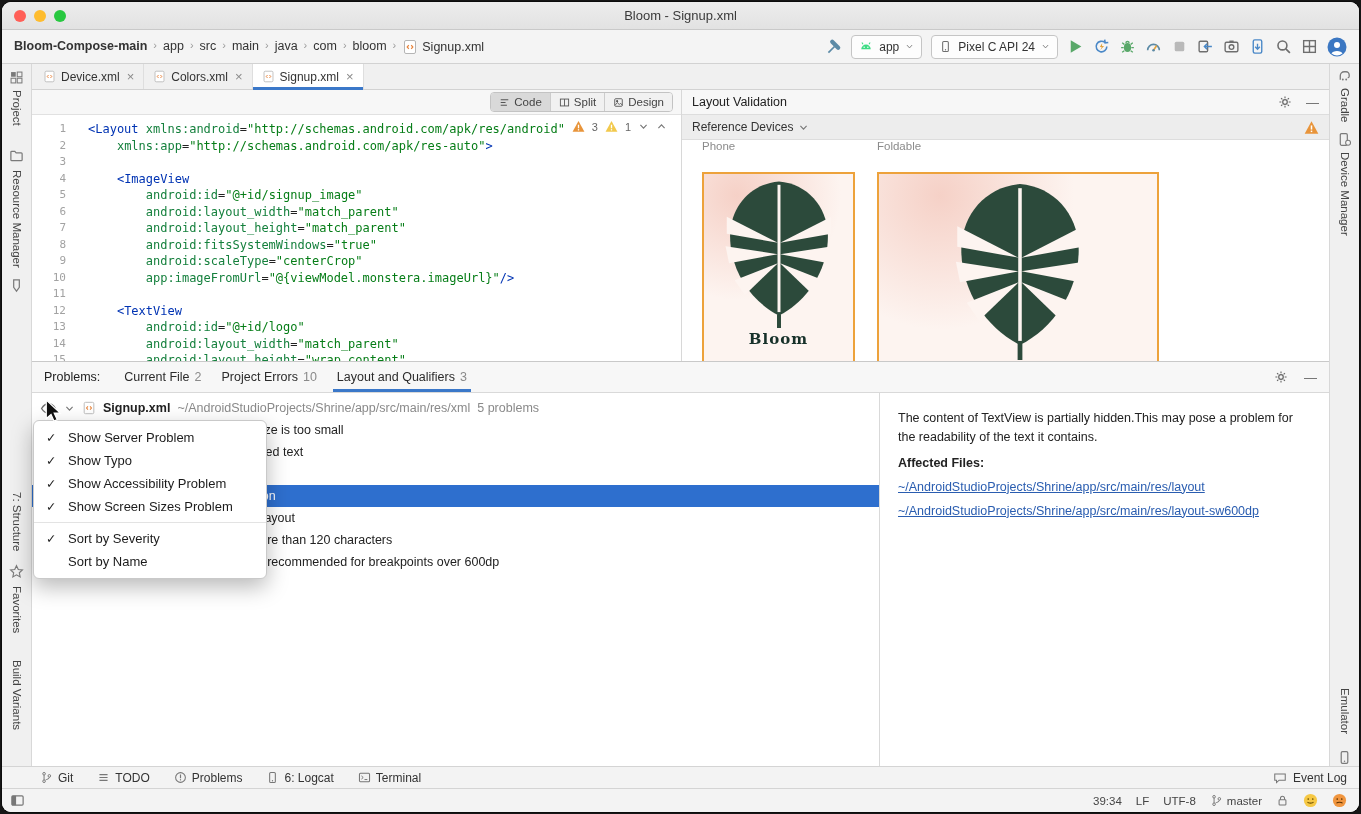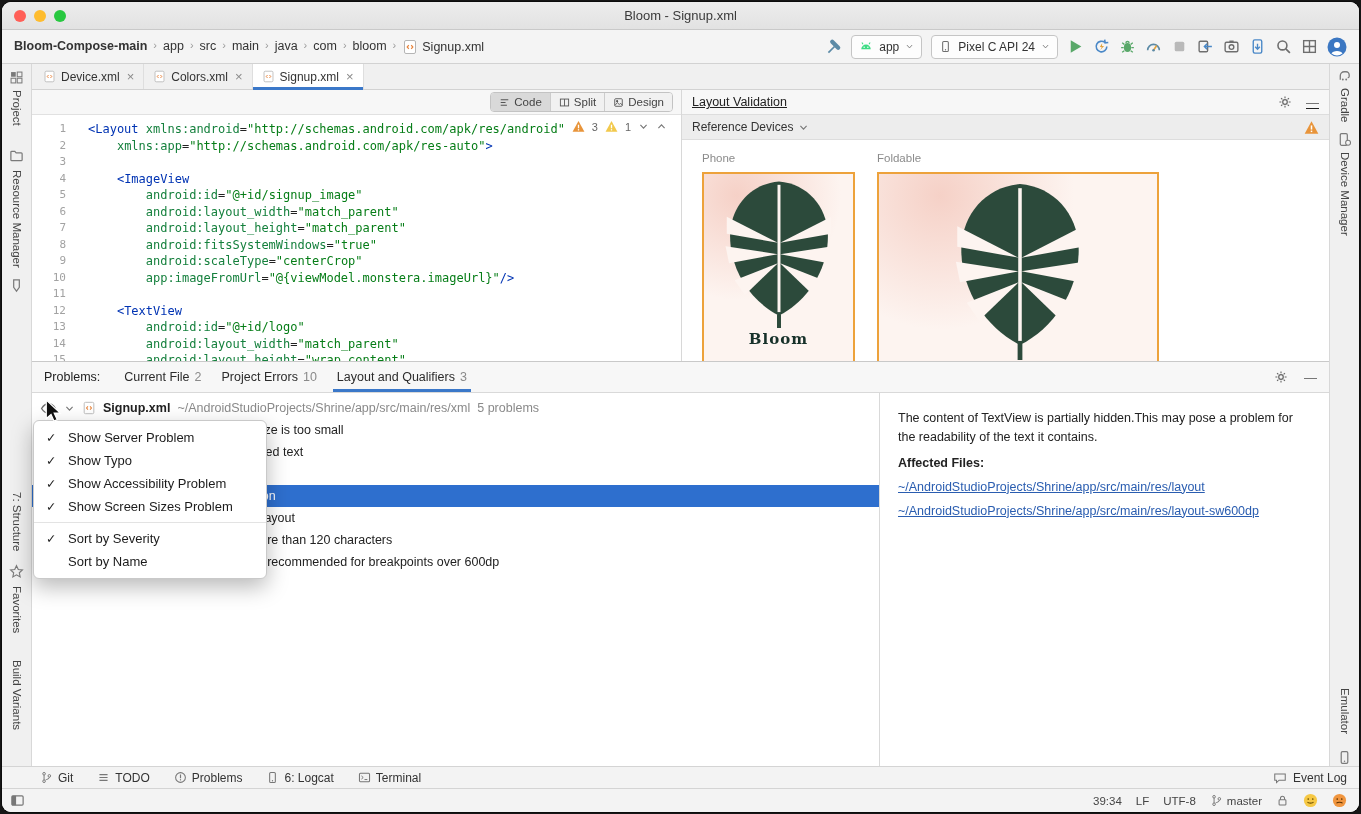--- a/index.html
+++ b/index.html
@@ -59,27 +59,27 @@
   .cl{height:16.5px;line-height:16.5px;font-family:"DejaVu Sans Mono",monospace;font-size:12px;white-space:pre;}
   .tk-t{color:#0033b3;}.tk-a{color:#15803d;}.tk-v{color:#067d17;}.tk-p{color:#222;}
   .inspect{position:absolute;top:5px;right:14px;display:flex;align-items:center;gap:7px;font-size:11px;color:#666;}
   .inspect .ic{width:13px;height:13px;}
   .c-orange{color:#e8943a;}.c-yellow{color:#f2c94c;}
   .chev10{width:11px;height:11px;color:#777;}
   .flip{transform:rotate(180deg);}
 
   
   .lv{flex:1;display:flex;flex-direction:column;min-width:0;}
-  .lv-header{height:24px;background:#f7f7f7;border-bottom:1px solid #dddddd;display:flex;align-items:center;padding:0 10px;font-size:12.5px;color:#222;flex:none;text-decoration:underline;}
+  .lv-header{height:24px;background:#f7f7f7;border-bottom:1px solid #dddddd;display:flex;align-items:center;padding:0 10px;font-size:12.5px;color:#222;flex:none;}
   .lv-tools{margin-left:auto;display:flex;gap:14px;color:#666;align-items:center;}
   .lv-tools .ic{width:14px;height:14px;}
   .minus{font-size:13px;color:#666;line-height:1;}
   .lv-section{height:24px;background:#ededed;border-bottom:1px solid #dddddd;display:flex;align-items:center;gap:5px;padding:0 10px;font-size:12px;color:#333;flex:none;}
   .preview{flex:1;position:relative;background:#fff;overflow:hidden;}
-  .dev-label{position:absolute;top:12px;font-size:11.5px;color:#8b8b8b;}
+  .dev-label{position:absolute;top:0;font-size:11.5px;color:#8b8b8b;}
   .card{position:absolute;top:32px;height:220px;border:2px solid #eda23b;box-sizing:border-box;background-color:#fdf4f0;background-image:radial-gradient(circle at 22% 10%,rgba(243,197,185,.75),rgba(243,197,185,0) 46%);}
   .leaf{position:absolute;display:block;}
   .brand{position:absolute;top:156px;left:0;right:0;text-align:center;font-family:"DejaVu Serif",serif;font-weight:bold;font-size:15px;color:#17312a;letter-spacing:1px;}
 
   
   .problems{flex:1;display:flex;flex-direction:column;border-top:1px solid #c9c9c9;min-height:0;}
   .pheader{height:31px;background:#f7f7f7;border-bottom:1px solid #d9d9d9;display:flex;align-items:center;padding:0 12px;font-size:12.5px;color:#222;flex:none;box-sizing:border-box;}
   .ptabs{display:flex;margin-left:14px;height:100%;align-items:stretch;}
   .ptab{display:flex;align-items:center;gap:5px;padding:0 10px;position:relative;color:#2b2b2b;}
   .pcount{color:#8a8a8a;}

